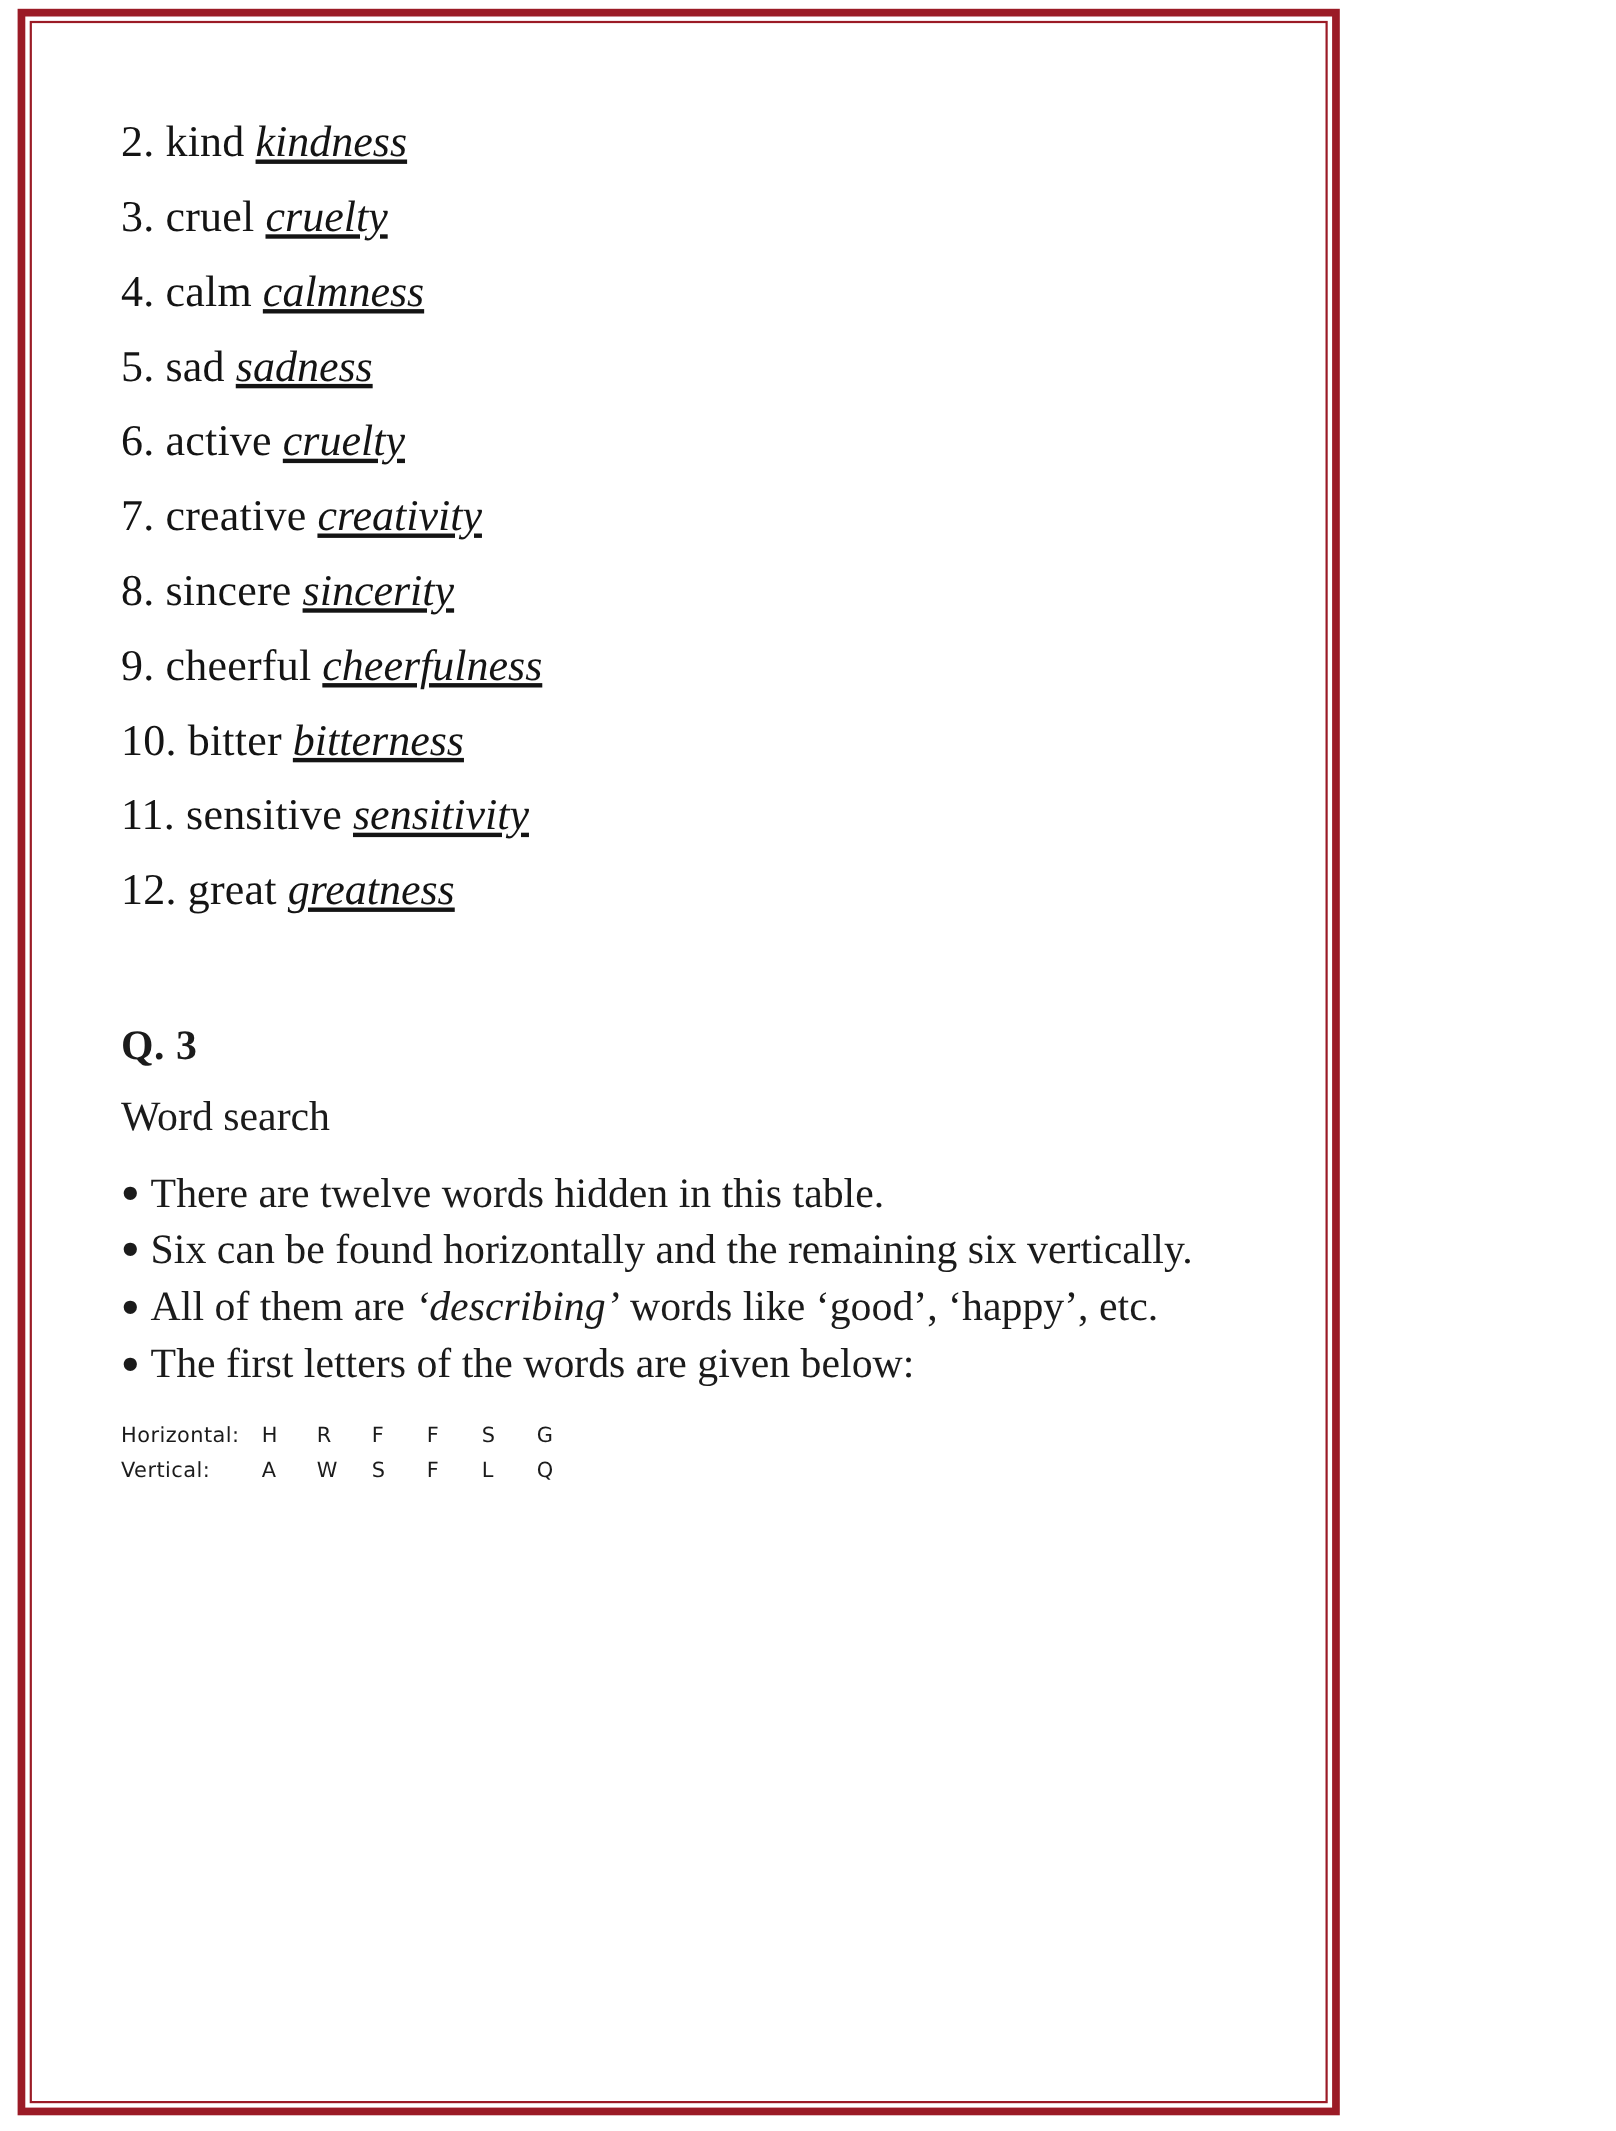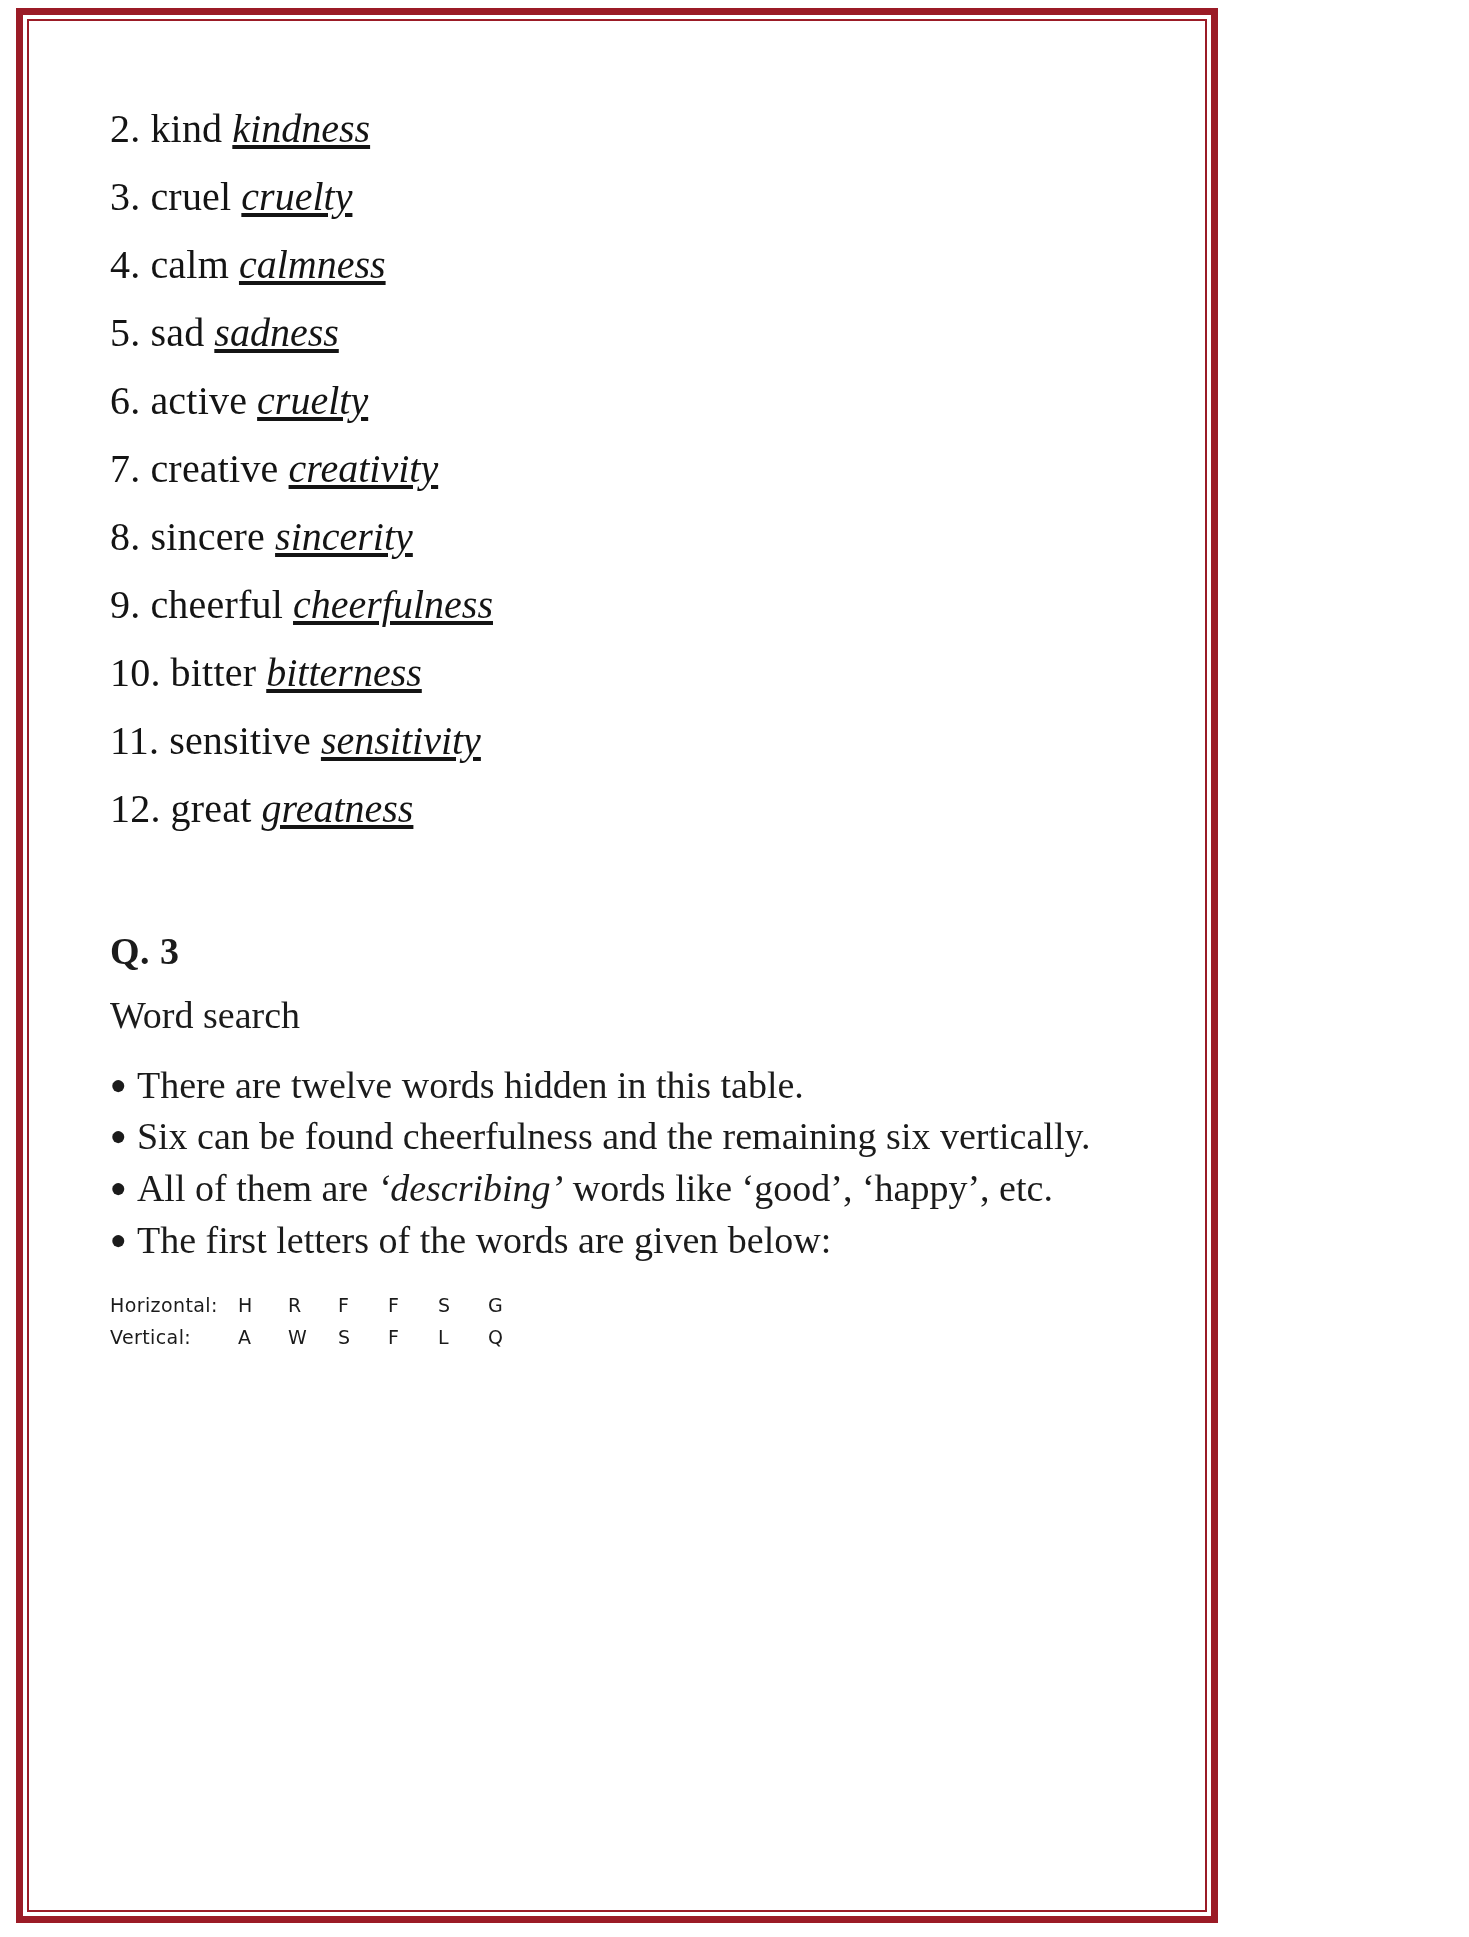--- a/index.html
+++ b/index.html
@@ -189,21 +189,21 @@
 
     <div class="q-heading">Q. 3</div>
 
     <div class="q-subtitle">Word search</div>
 
     <div class="bullets">
       <p class="bullet-line">
         <span class="dot">●</span><span>There are twelve words hidden in this table.</span>
       </p>
       <p class="bullet-line">
-        <span class="dot">●</span><span>Six can be found cheerfulness and the remaining six vertically.</span>
+        <span class="dot">●</span><span>Six can be found horizontally and the remaining six vertically.</span>
       </p>
       <p class="bullet-line">
         <span class="dot">●</span><span>All of them are </span><span class="em">‘describing’</span><span> words like ‘good’, ‘happy’, etc.</span>
       </p>
       <p class="bullet-line">
         <span class="dot">●</span><span>The first letters of the words are given below:</span>
       </p>
     </div>
 
     <div class="letters-block">

